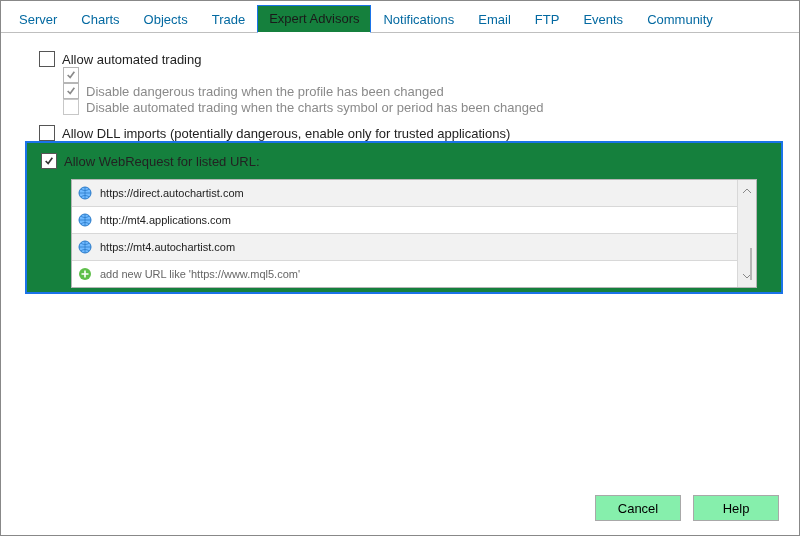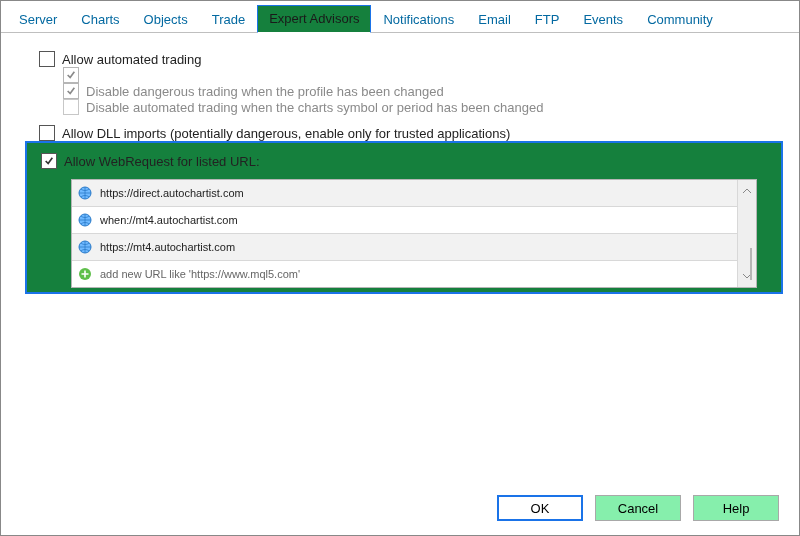--- a/index.html
+++ b/index.html
@@ -119,21 +119,21 @@
             </span>
             <span class="url-text">https://direct.autochartist.com</span>
           </div>
           <div class="lrow">
             <span class="ico">
               <svg viewBox="0 0 14 14">
                   <circle cx="7" cy="7" r="6" fill="#6fb9ff" stroke="#2b7bc9"></circle>
                   <path d="M1 7h12M7 1v12M3 3c2 2 6 2 8 0M3 11c2-2 6-2 8 0" stroke="#2b7bc9" stroke-width="0.8" fill="none"></path>
                 </svg>
             </span>
-            <span class="url-text">when://mt4.autochartist.com</span>
+            <span class="url-text">http://mt4.applications.com</span>
           </div>
           <div class="lrow alt">
             <span class="ico">
               <svg viewBox="0 0 14 14">
                   <circle cx="7" cy="7" r="6" fill="#6fb9ff" stroke="#2b7bc9"></circle>
                   <path d="M1 7h12M7 1v12M3 3c2 2 6 2 8 0M3 11c2-2 6-2 8 0" stroke="#2b7bc9" stroke-width="0.8" fill="none"></path>
                 </svg>
             </span>
             <span class="url-text">https://mt4.autochartist.com</span>
           </div>
@@ -160,17 +160,16 @@
             <svg width="8" height="8" viewBox="0 0 8 8">
                 <path d="M0 2l4 4 4-4" stroke="#888" fill="none"></path>
               </svg>
           </div>
         </div>
       </div>
     </div>
   </div>
 
   <div class="footer">
-    <button class="btn primary">OK</button>
     <button class="btn">Cancel</button>
     <button class="btn">Help</button>
   </div>
 </div>
 
 </body></html>

